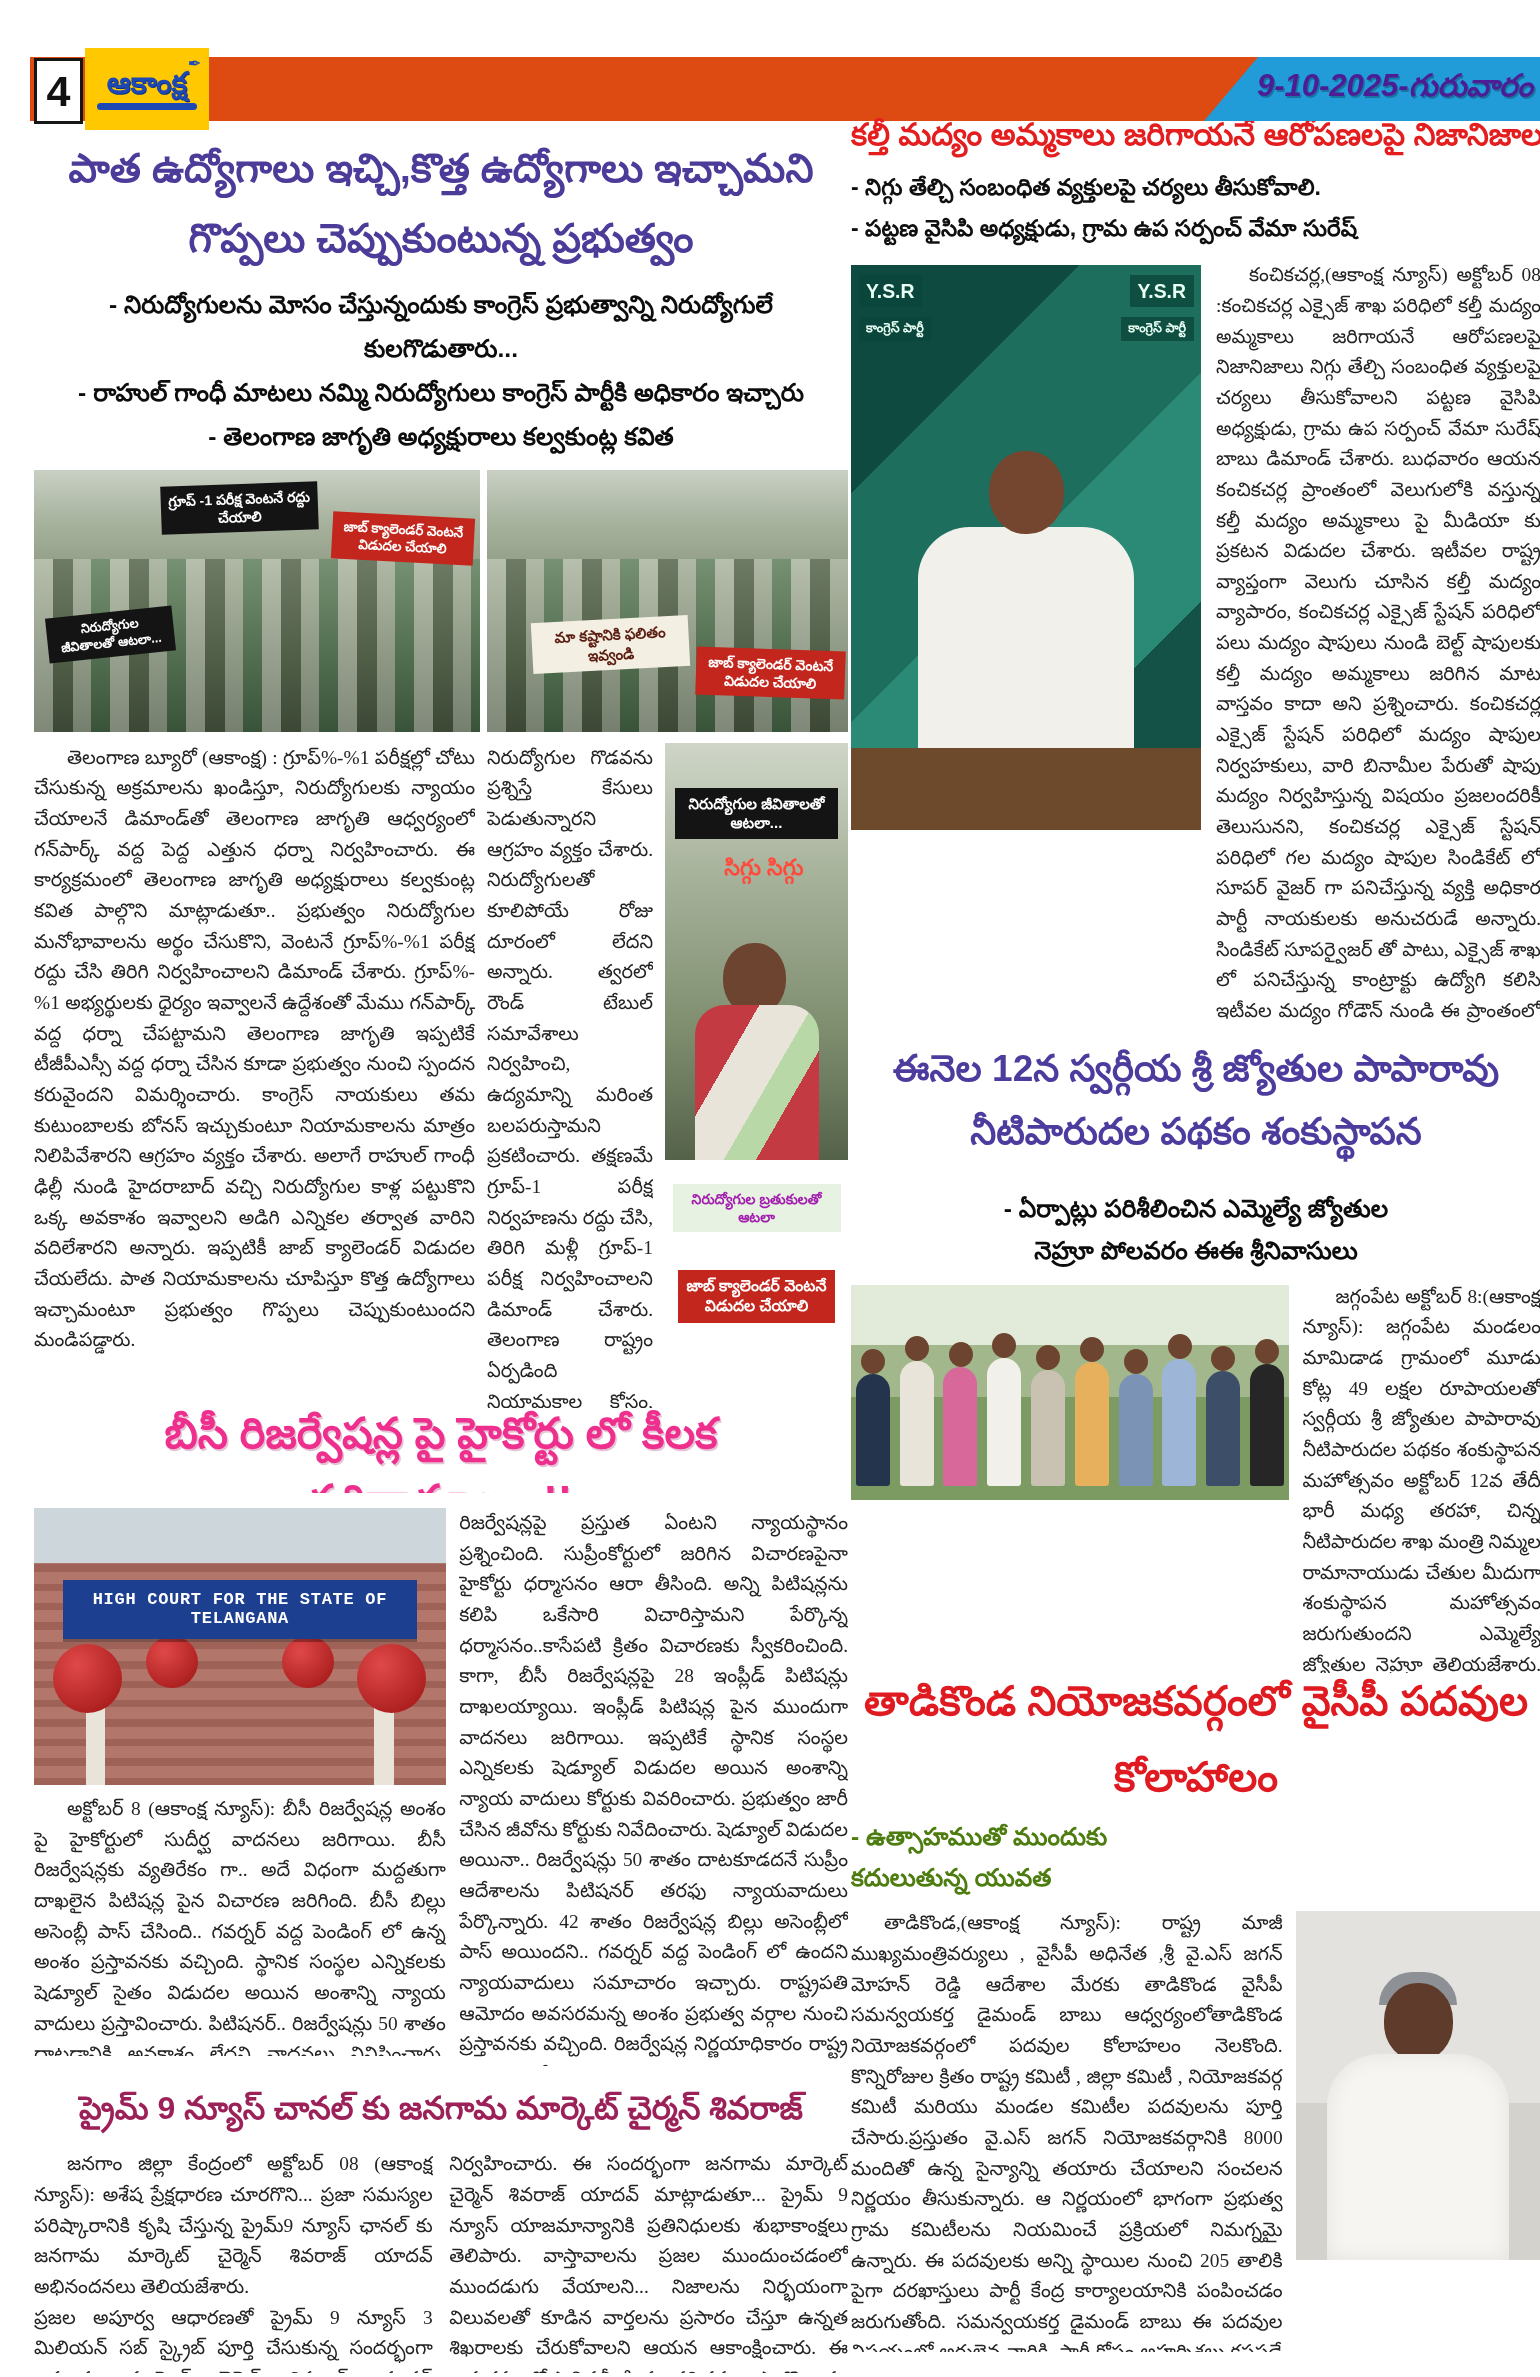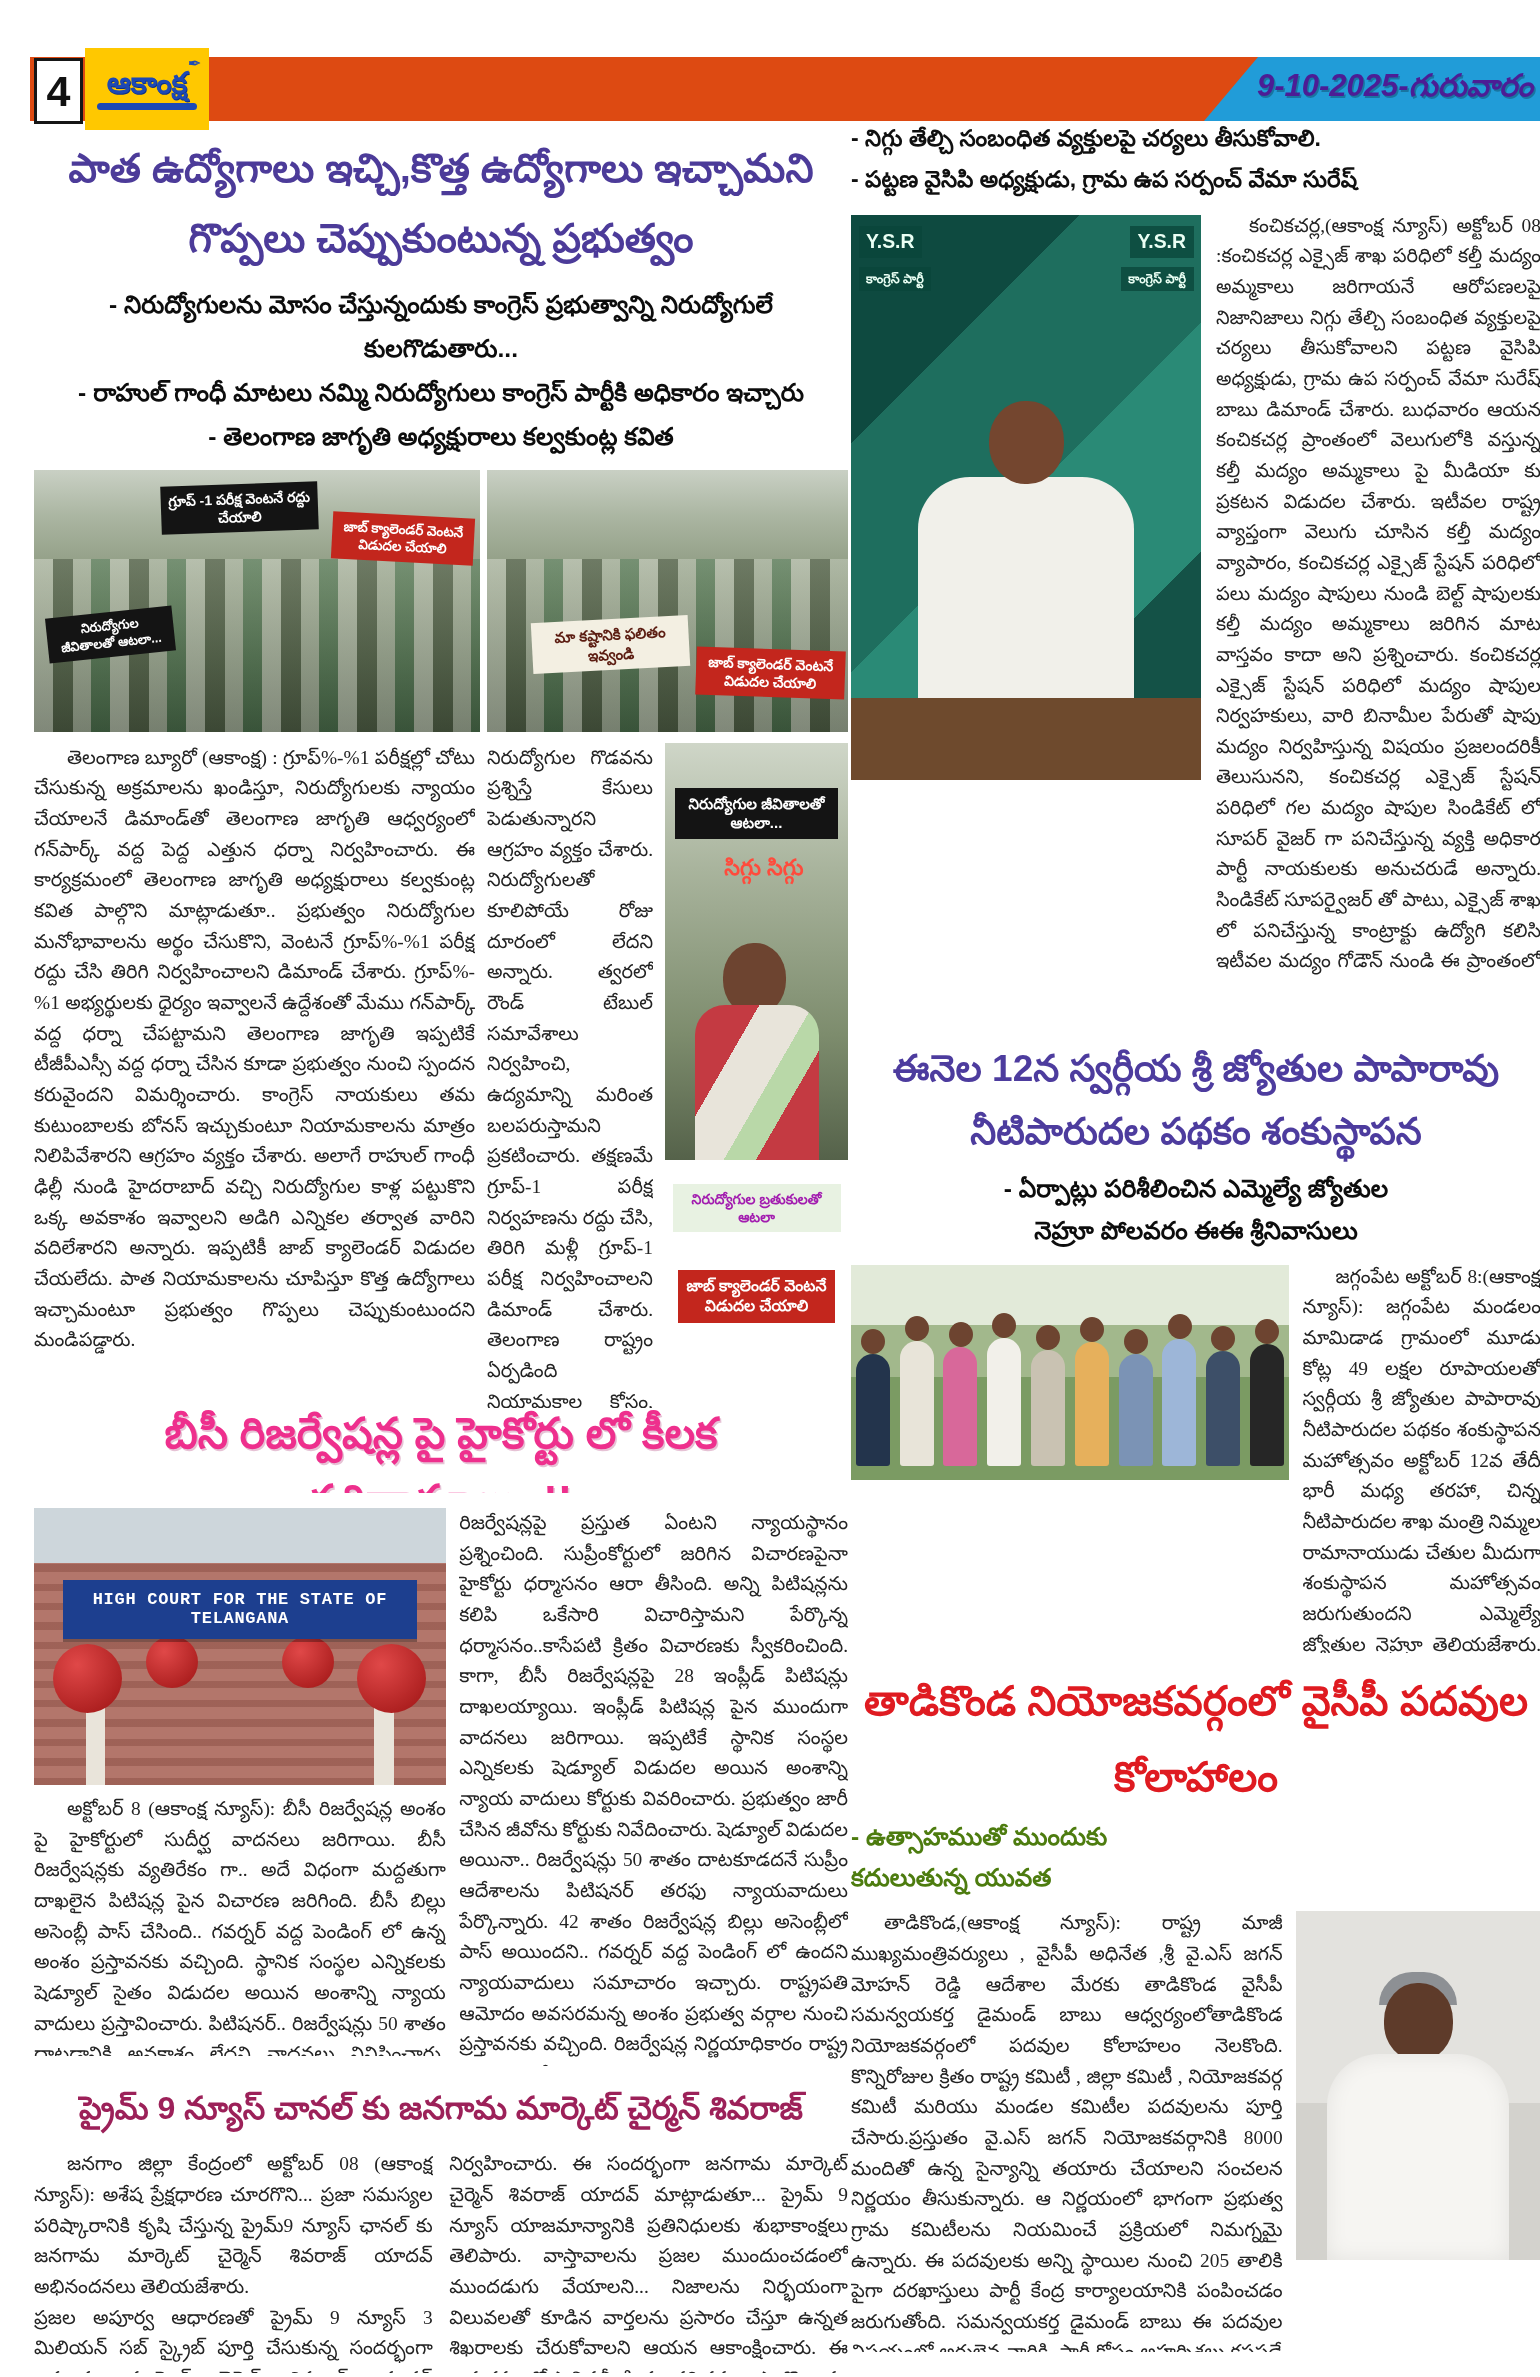--- a/index.html
+++ b/index.html
@@ -90,21 +90,21 @@
       background:
         linear-gradient(135deg,#0e4a40 0 25%,#1e6e5e 25% 50%,#2a8a76 50% 75%,#145247 75%);}
   .ysrtile{position:absolute;font-family:"Liberation Sans",sans-serif;font-weight:bold;color:#eafff4;
       background:rgba(10,70,58,.75);padding:4.5px 7.5px;font-size:19.4px;line-height:1.2;text-align:center;}
   .ysr-person-head{position:absolute;left:138px;top:186px;width:75px;height:83px;border-radius:48%;background:#74462f;z-index:2;}
   .ysr-person-body{position:absolute;left:67px;top:262px;width:216px;height:224px;border-radius:52px 52px 0 0;background:#f1f0ea;z-index:1;}
   .ysr-desk{position:absolute;left:0;right:0;bottom:0;height:82px;background:#6e4a2d;z-index:3;}
   .art3{position:absolute;left:851px;top:1038px;width:690px;}
   .art3 .hl{font-family:"Liberation Sans",sans-serif;font-weight:800;color:#4d3c9e;font-size:37px;
             line-height:1.7;text-align:center;overflow:hidden;max-height:134px;}
-  .art3 .subs{margin-top:4px;font-family:"Liberation Sans",sans-serif;font-weight:bold;font-size:24.6px;
+  .art3 .subs{margin-top:24px;font-family:"Liberation Sans",sans-serif;font-weight:bold;font-size:24.6px;
               line-height:1.7;color:#0d0d0d;text-align:center;overflow:hidden;max-height:89px;}
   .art3 .bwrap{margin-top:10.4px;height:391px;overflow:hidden;}
   .groupphoto{float:left;width:438px;height:215px;margin:3px 13.4px 6px 0;position:relative;overflow:hidden;
       background:linear-gradient(180deg,#e2ead9 0 28%,#a2b88c 28% 52%,#7b9b63 52% 100%);}
   .gp-row{position:absolute;left:0;right:0;bottom:13.4px;display:flex;justify-content:space-around;align-items:flex-end;height:157px;}
   .gp-p{width:34px;border-radius:17px 17px 3px 3px;position:relative;}
   .gp-p::before{content:"";position:absolute;top:-25px;left:5.2px;width:24px;height:25px;border-radius:50%;background:#6d4430;}
   .gp-p:nth-child(1){height:112px;background:#23344c;}
   .gp-p:nth-child(2){height:125px;background:#e8e4d9;}
   .gp-p:nth-child(3){height:119px;background:#d8689a;}
@@ -203,20 +203,21 @@
   <div class="art6">
     <div class="hl">ప్రైమ్ 9 న్యూస్ చానల్ కు జనగామ మార్కెట్ చైర్మన్ శివరాజ్ యాదవ్ అభినందనలు</div>
     <div class="row">
       <div class="c body-text indent">జనగాం జిల్లా కేంద్రంలో అక్టోబర్ 08 (ఆకాంక్ష న్యూస్): అశేష ప్రేక్షధారణ చూరగొని... ప్రజా సమస్యల పరిష్కారానికి కృషి చేస్తున్న ప్రైమ్9 న్యూస్ ఛానల్ కు జనగామ మార్కెట్ చైర్మెన్ శివరాజ్ యాదవ్ అభినందనలు తెలియజేశారు.
 ప్రజల అపూర్వ ఆధారణతో ప్రైమ్ 9 న్యూస్ 3 మిలియన్ సబ్ స్క్రైబ్ పూర్తి చేసుకున్న సందర్భంగా జనగామ మార్కెట్ చైర్మెన్ శివరాజ్ యాదవ్ కార్యాలయంలో అయన కేక్ కట్ చేసి సంబరాలు ఘనంగా</div>
       <div class="c body-text">నిర్వహించారు. ఈ సందర్భంగా జనగామ మార్కెట్ చైర్మెన్ శివరాజ్ యాదవ్ మాట్లాడుతూ... ప్రైమ్ 9 న్యూస్ యాజమాన్యానికి ప్రతినిధులకు శుభాకాంక్షలు తెలిపారు. వాస్తావాలను ప్రజల ముందుంచడంలో ముందడుగు వేయాలని... నిజాలను నిర్భయంగా విలువలతో కూడిన వార్తలను ప్రసారం చేస్తూ ఉన్నత శిఖరాలకు చేరుకోవాలని ఆయన ఆకాంక్షించారు. ఈ కార్యక్రమంలో స్థానిక మీడియా తదితరులు పాల్గొన్నారు.</div>
     </div>
   </div>
 
   <div class="art2">
+    <div class="hl">కల్తీ మద్యం అమ్మకాలు జరిగాయనే ఆరోపణలపై నిజానిజాలు</div>
     <div class="subs">
       <div>- నిగ్గు తేల్చి సంబంధిత వ్యక్తులపై చర్యలు తీసుకోవాలి.</div>
       <div>- పట్టణ వైసిపి అధ్యక్షుడు, గ్రామ ఉప సర్పంచ్ వేమా సురేష్</div>
     </div>
     <div class="bwrap">
       <div class="ysrphoto">
         <div class="ysrtile" style="left:7.5px;top:10.4px;">Y.S.R</div>
         <div class="ysrtile" style="right:7.5px;top:10.4px;">Y.S.R</div>
         <div class="ysrtile" style="left:7.5px;top:52px;font-size:12.7px;">కాంగ్రెస్ పార్టీ</div>
         <div class="ysrtile" style="right:7.5px;top:52px;font-size:12.7px;">కాంగ్రెస్ పార్టీ</div>

